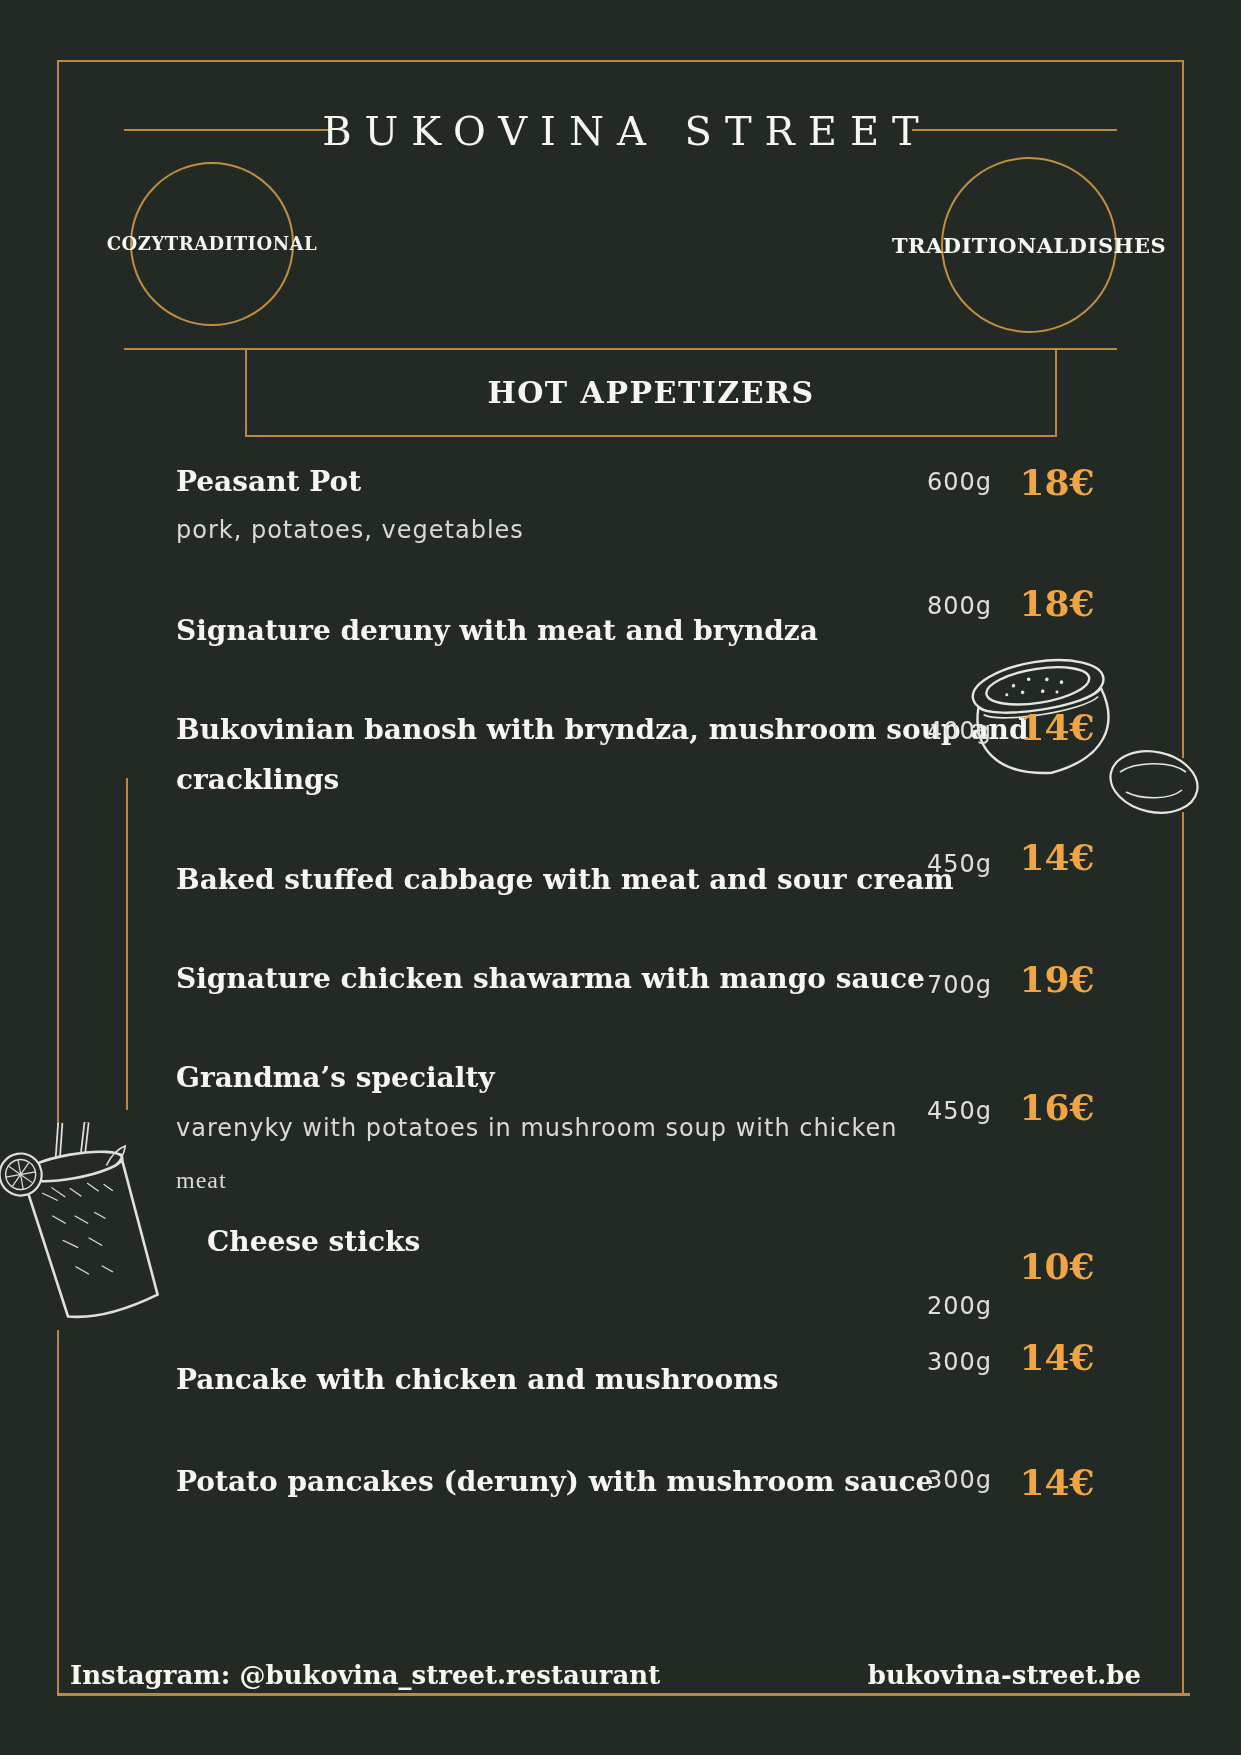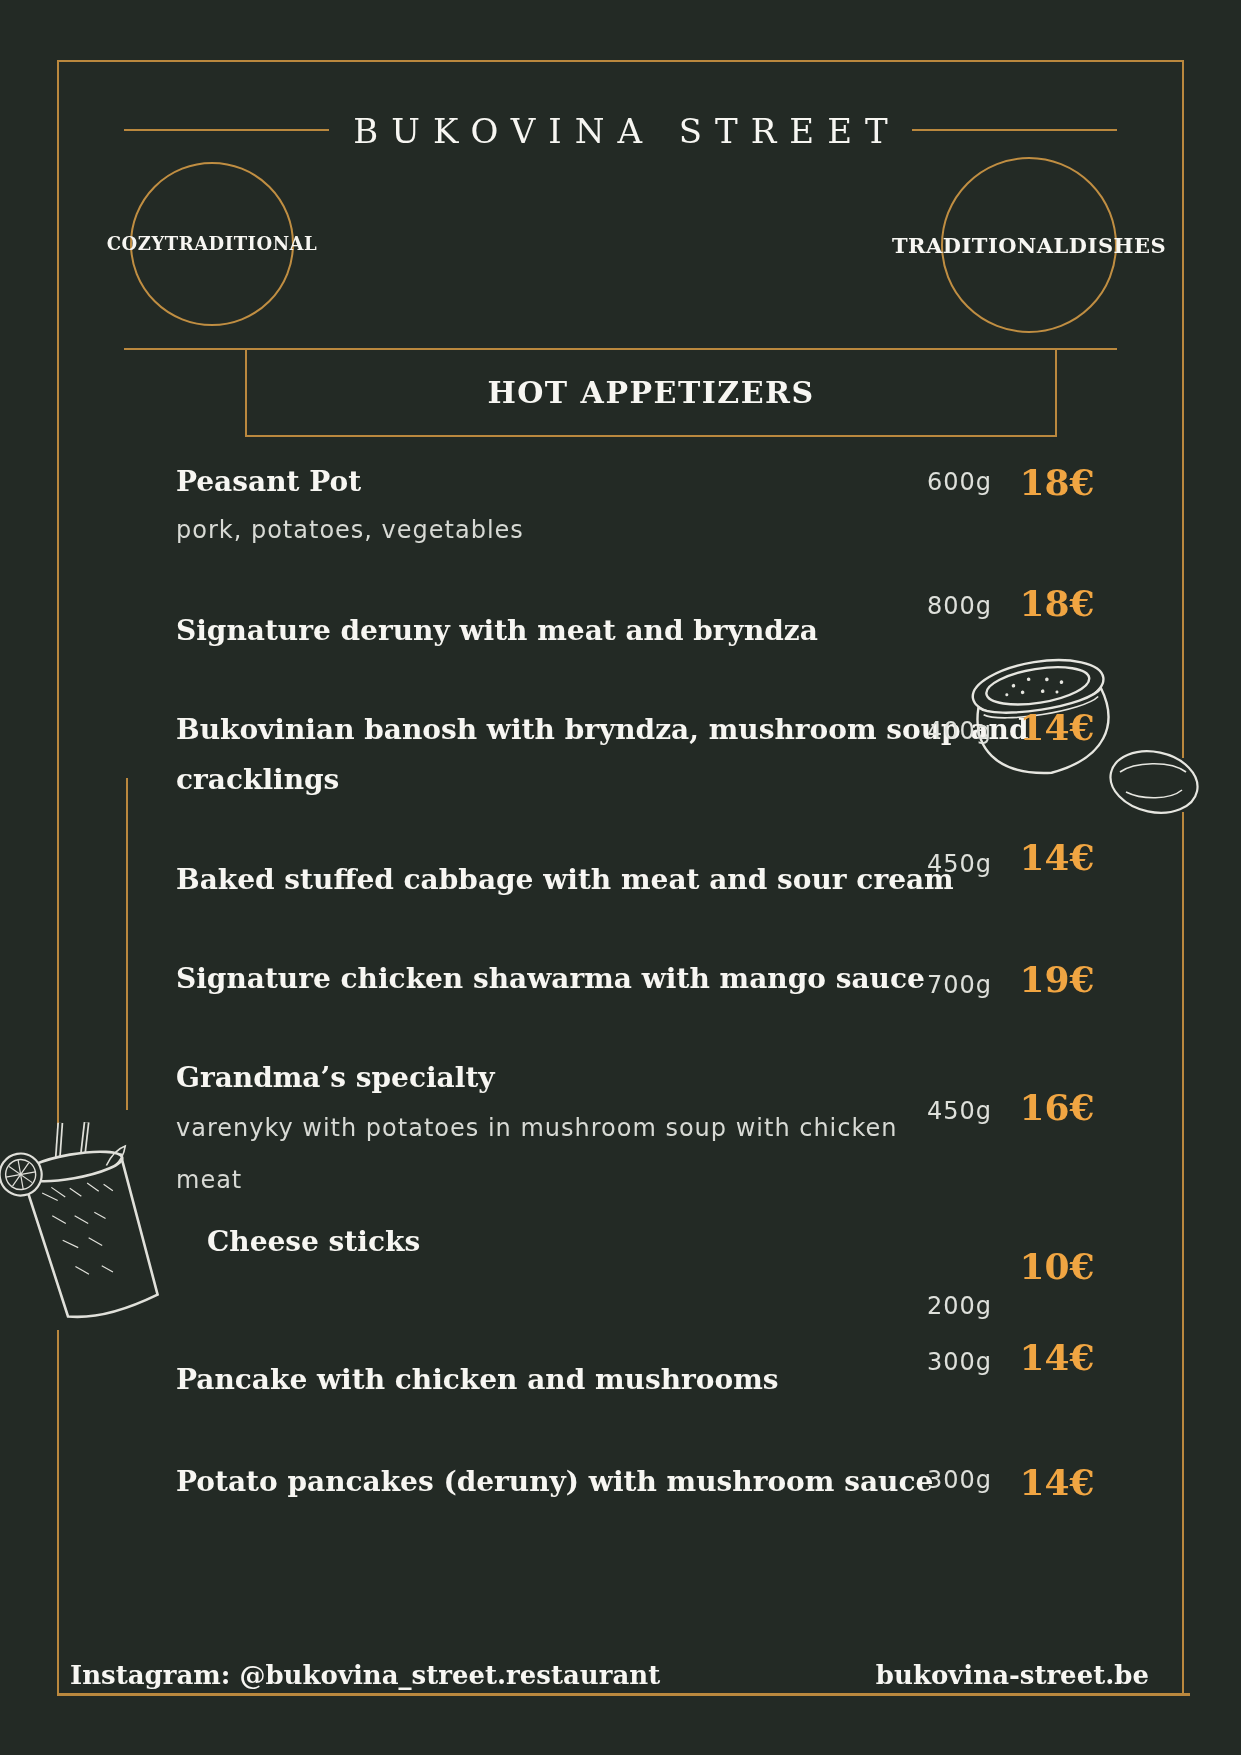--- a/index.html
+++ b/index.html
@@ -7,21 +7,21 @@
     position:relative;width:1241px;height:1755px;overflow:hidden;
     background:#232A25;
     font-family:"DejaVu Serif","Liberation Serif",serif;
     color:#F7F6F2;
   }
   .frame-seg{position:absolute;background:#BA883E;z-index:1;}
   .rule{position:absolute;background:#BA883E;height:2px;z-index:1;}
   
   .restaurant-name{
     position:absolute;left:0;top:112px;width:100%;height:38px;line-height:38px;
-    text-align:center;font-size:34px;letter-spacing:13px;padding-left:13px;box-sizing:border-box;
+    text-align:center;font-size:40px;letter-spacing:13px;padding-left:13px;box-sizing:border-box;
     z-index:3;white-space:nowrap;
   }
   .menu-title{
     position:absolute;left:0;top:142px;width:100%;height:170px;line-height:170px;
     text-align:center;font-size:170px;letter-spacing:26px;padding-left:26px;box-sizing:border-box;
     z-index:3;white-space:nowrap;
   }
   .badge{
     position:absolute;border:2px solid #C08E42;border-radius:50%;
     display:flex;flex-direction:row;align-items:center;justify-content:center;
@@ -43,21 +43,21 @@
     position:absolute;left:872px;width:120px;height:40px;line-height:40px;text-align:right;
     font-family:"DejaVu Sans","Liberation Sans",sans-serif;font-size:24px;letter-spacing:1px;color:#DEE0DB;z-index:3;
   }
   .item-price{
     position:absolute;left:1004px;width:106px;height:44px;line-height:44px;text-align:center;
     font-size:36px;font-weight:bold;color:#F0A542;z-index:3;
   }
   
   .footer-text{position:absolute;top:1655px;height:40px;line-height:40px;font-size:26px;font-weight:bold;z-index:3;white-space:nowrap;}
   .footer-left{left:70px;}
-  .footer-right{right:92px;}
+  .footer-right{right:100px;}
   
   .illus{position:absolute;z-index:2;}
 </style>
 </head>
 <body>
 
 <div id="page">
 
   <div class="frame-seg" style="left:57px;top:60px;width:1127px;height:2px;"></div>
   <div class="frame-seg" style="left:57px;top:60px;width:2px;height:1083px;"></div>
@@ -127,21 +127,21 @@
           <div class="item-line item-title" style="top: 954px;">Signature chicken shawarma with mango sauce</div>
         </div>
     <div class="item-weight" style="top: 965px;">700g</div>
     <div class="item-price" style="top: 957px;">19€</div>
   </div>
 
   <div class="item">
     <div class="lines">
           <div class="item-line item-title" style="top: 1053px;">Grandma’s specialty</div>
           <div class="item-line item-desc" style="top: 1103px;">varenyky with potatoes in mushroom soup with chicken</div>
-          <div class="item-line item-desc" style="top: 1155px;">meat</div>
+          <div class="item-line item-desc" style="top: 1155px; font-family: Liberation Serif, serif;">meat</div>
         </div>
     <div class="item-weight" style="top: 1091px;">450g</div>
     <div class="item-price" style="top: 1085px;">16€</div>
   </div>
 
   <div class="item">
     <div class="lines">
           <div class="item-line item-title" style="top: 1217px; margin-left: 31px;">Cheese sticks</div>
         </div>
     <div class="item-weight" style="top: 1250px; margin-top: 36px;">200g</div>

